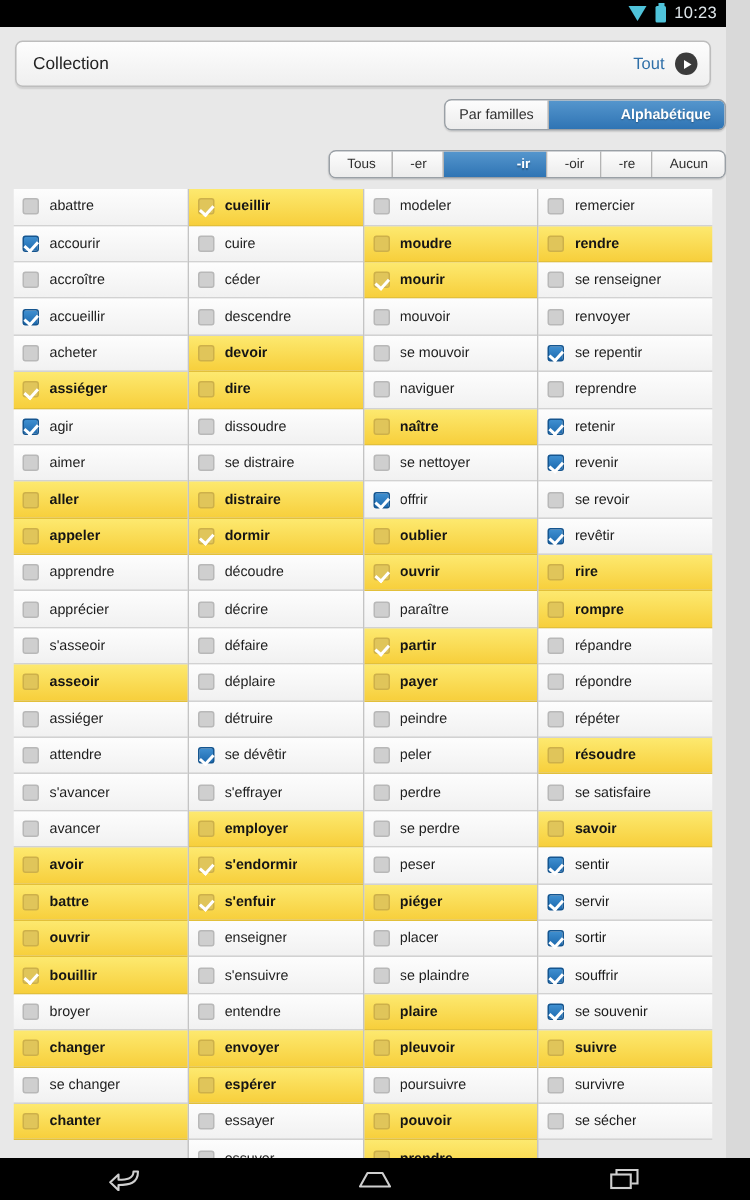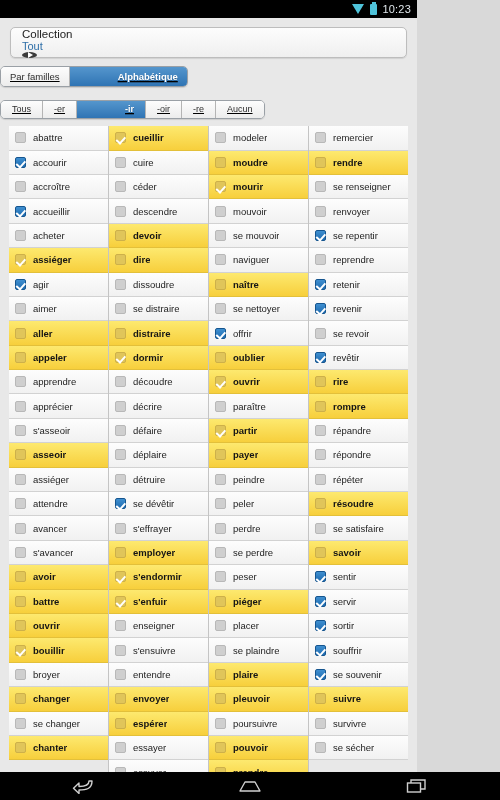--- a/index.html
+++ b/index.html
@@ -2,21 +2,21 @@
 <html><head>
 <meta charset="utf-8">
 <style>
   * { margin:0; padding:0; box-sizing:border-box; }
   html, body {
     width:500px; height:800px;
     background:#d9d9d9;
     font-family:"Liberation Sans", sans-serif;
     overflow:hidden;
   }
-  #app { position:relative; width:417px; height:800px; background:#e8e8e8; }
+  #app { position:relative; width:484px; height:800px; background:#e8e8e8; }
 
   
   .statusbar {
     height:18px; background:#000; display:flex; align-items:center;
     justify-content:flex-end; padding-right:6px; gap:5px;
   }
   .statusbar .clock { color:#dfe6ea; font-size:11px; letter-spacing:.2px; }
   .wifi-ico { width:13px; height:10px; position:relative; }
   .wifi-ico:before{
     content:""; position:absolute; left:0; top:0;
@@ -24,38 +24,37 @@
     border-top:10px solid #4fc3da;
   }
   .batt-ico { width:7px; height:11px; background:#4fc3da; border-radius:1px; position:relative; }
   .batt-ico:before{ content:""; position:absolute; top:-2px; left:1.5px; width:4px; height:2px; background:#4fc3da; }
 
   
   .collection-bar {
     margin:9px 10px 0 10px; height:31px;
     background:linear-gradient(#fdfdfd,#efefef);
     border:1px solid #bdbdbd; border-radius:5px;
-    display:flex; padding:0 8px 0 11px;
+    display:flex; align-items:center; padding:0 8px 0 11px;
     box-shadow:0 1px 1px rgba(0,0,0,.10);
-    flex-direction:column;
   }
   .collection-bar .title { font-size:11.5px; color:#222; font-weight:400; flex:1; }
   .collection-bar .tout { font-size:11px; color:#2f6fa8; margin-right:7px; }
   .chev {
     width:15px; height:15px; border-radius:50%; background:#3b3b3b;
     display:flex; align-items:center; justify-content:center;
   }
   .chev:after{
     content:""; border-left:5px solid #fff;
     border-top:3.5px solid transparent; border-bottom:3.5px solid transparent;
     margin-left:2px;
   }
 
   
-  .seg-wrap { display:flex; justify-content:flex-start; margin-top:8px;text-decoration:underline; }
+  .seg-wrap { display:flex; justify-content:flex-end; margin-top:8px; }
   .seg {
     display:flex; border:1px solid #9aa0a6; border-radius:5px; overflow:hidden;
     box-shadow:0 1px 1px rgba(0,0,0,.12);
   }
   .seg .sbtn {
     font-size:9.5px; padding:4px 9px; color:#2f2f2f;
     background:linear-gradient(#fdfdfd,#ececec);
     border-right:1px solid #b4b4b4; white-space:nowrap; line-height:1.2;
   }
   .seg .sbtn:last-child { border-right:none; }
@@ -202,25 +201,25 @@
         <div class="row">
           <div class="cb"></div>
           <div class="lbl">assiéger</div>
         </div>
         <div class="row">
           <div class="cb"></div>
           <div class="lbl">attendre</div>
         </div>
         <div class="row">
           <div class="cb"></div>
+          <div class="lbl">s'avancer</div>
+        </div>
+        <div class="row">
+          <div class="cb"></div>
           <div class="lbl">avancer</div>
-        </div>
-        <div class="row">
-          <div class="cb"></div>
-          <div class="lbl">s'avancer</div>
         </div>
         <div class="row hl">
           <div class="cb"></div>
           <div class="lbl">avoir</div>
         </div>
         <div class="row hl">
           <div class="cb"></div>
           <div class="lbl">battre</div>
         </div>
         <div class="row hl">

